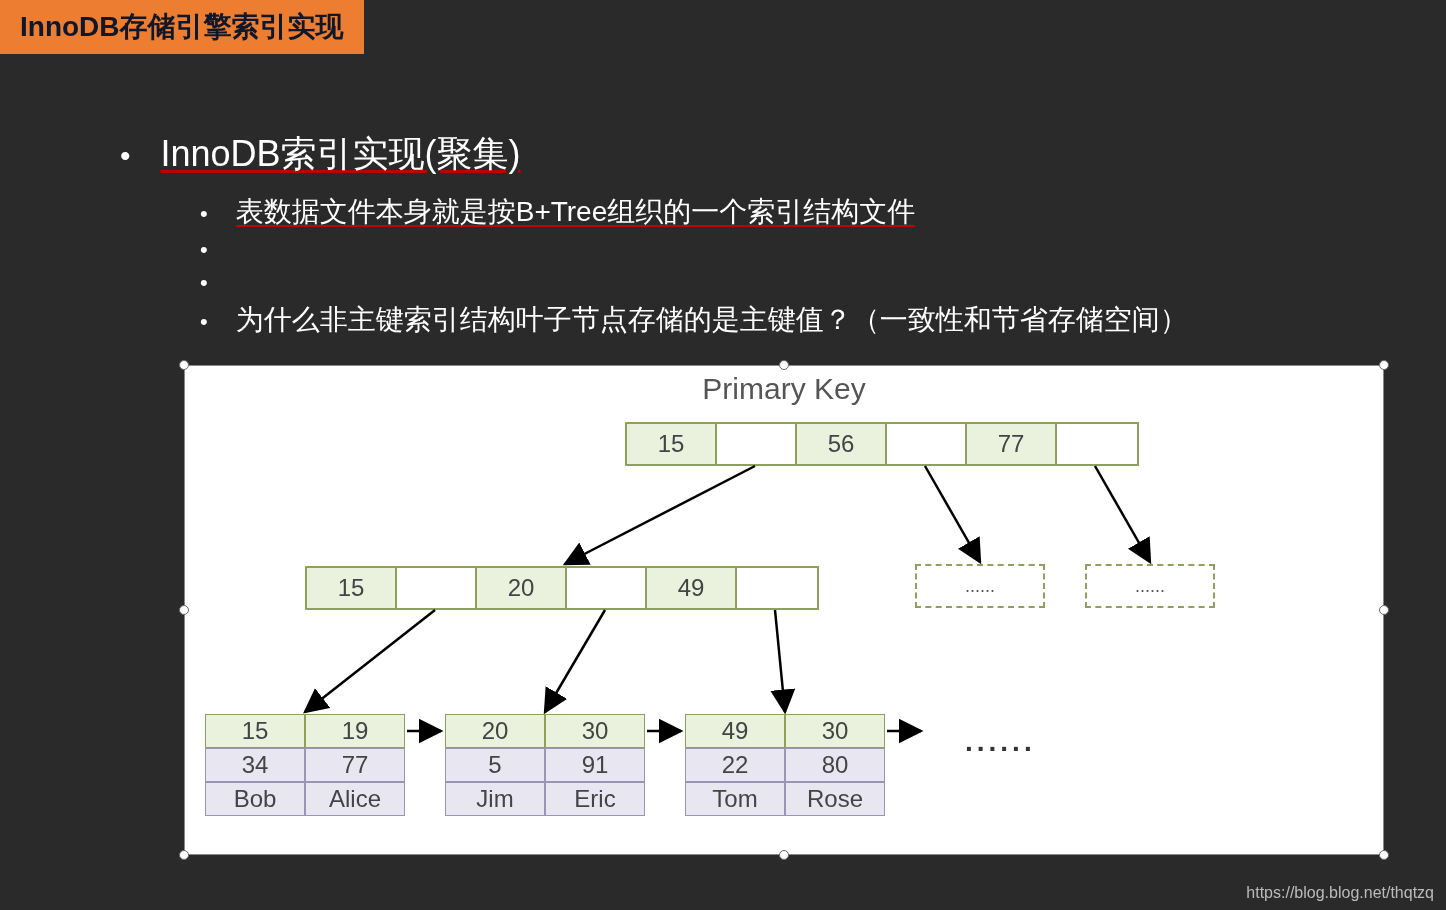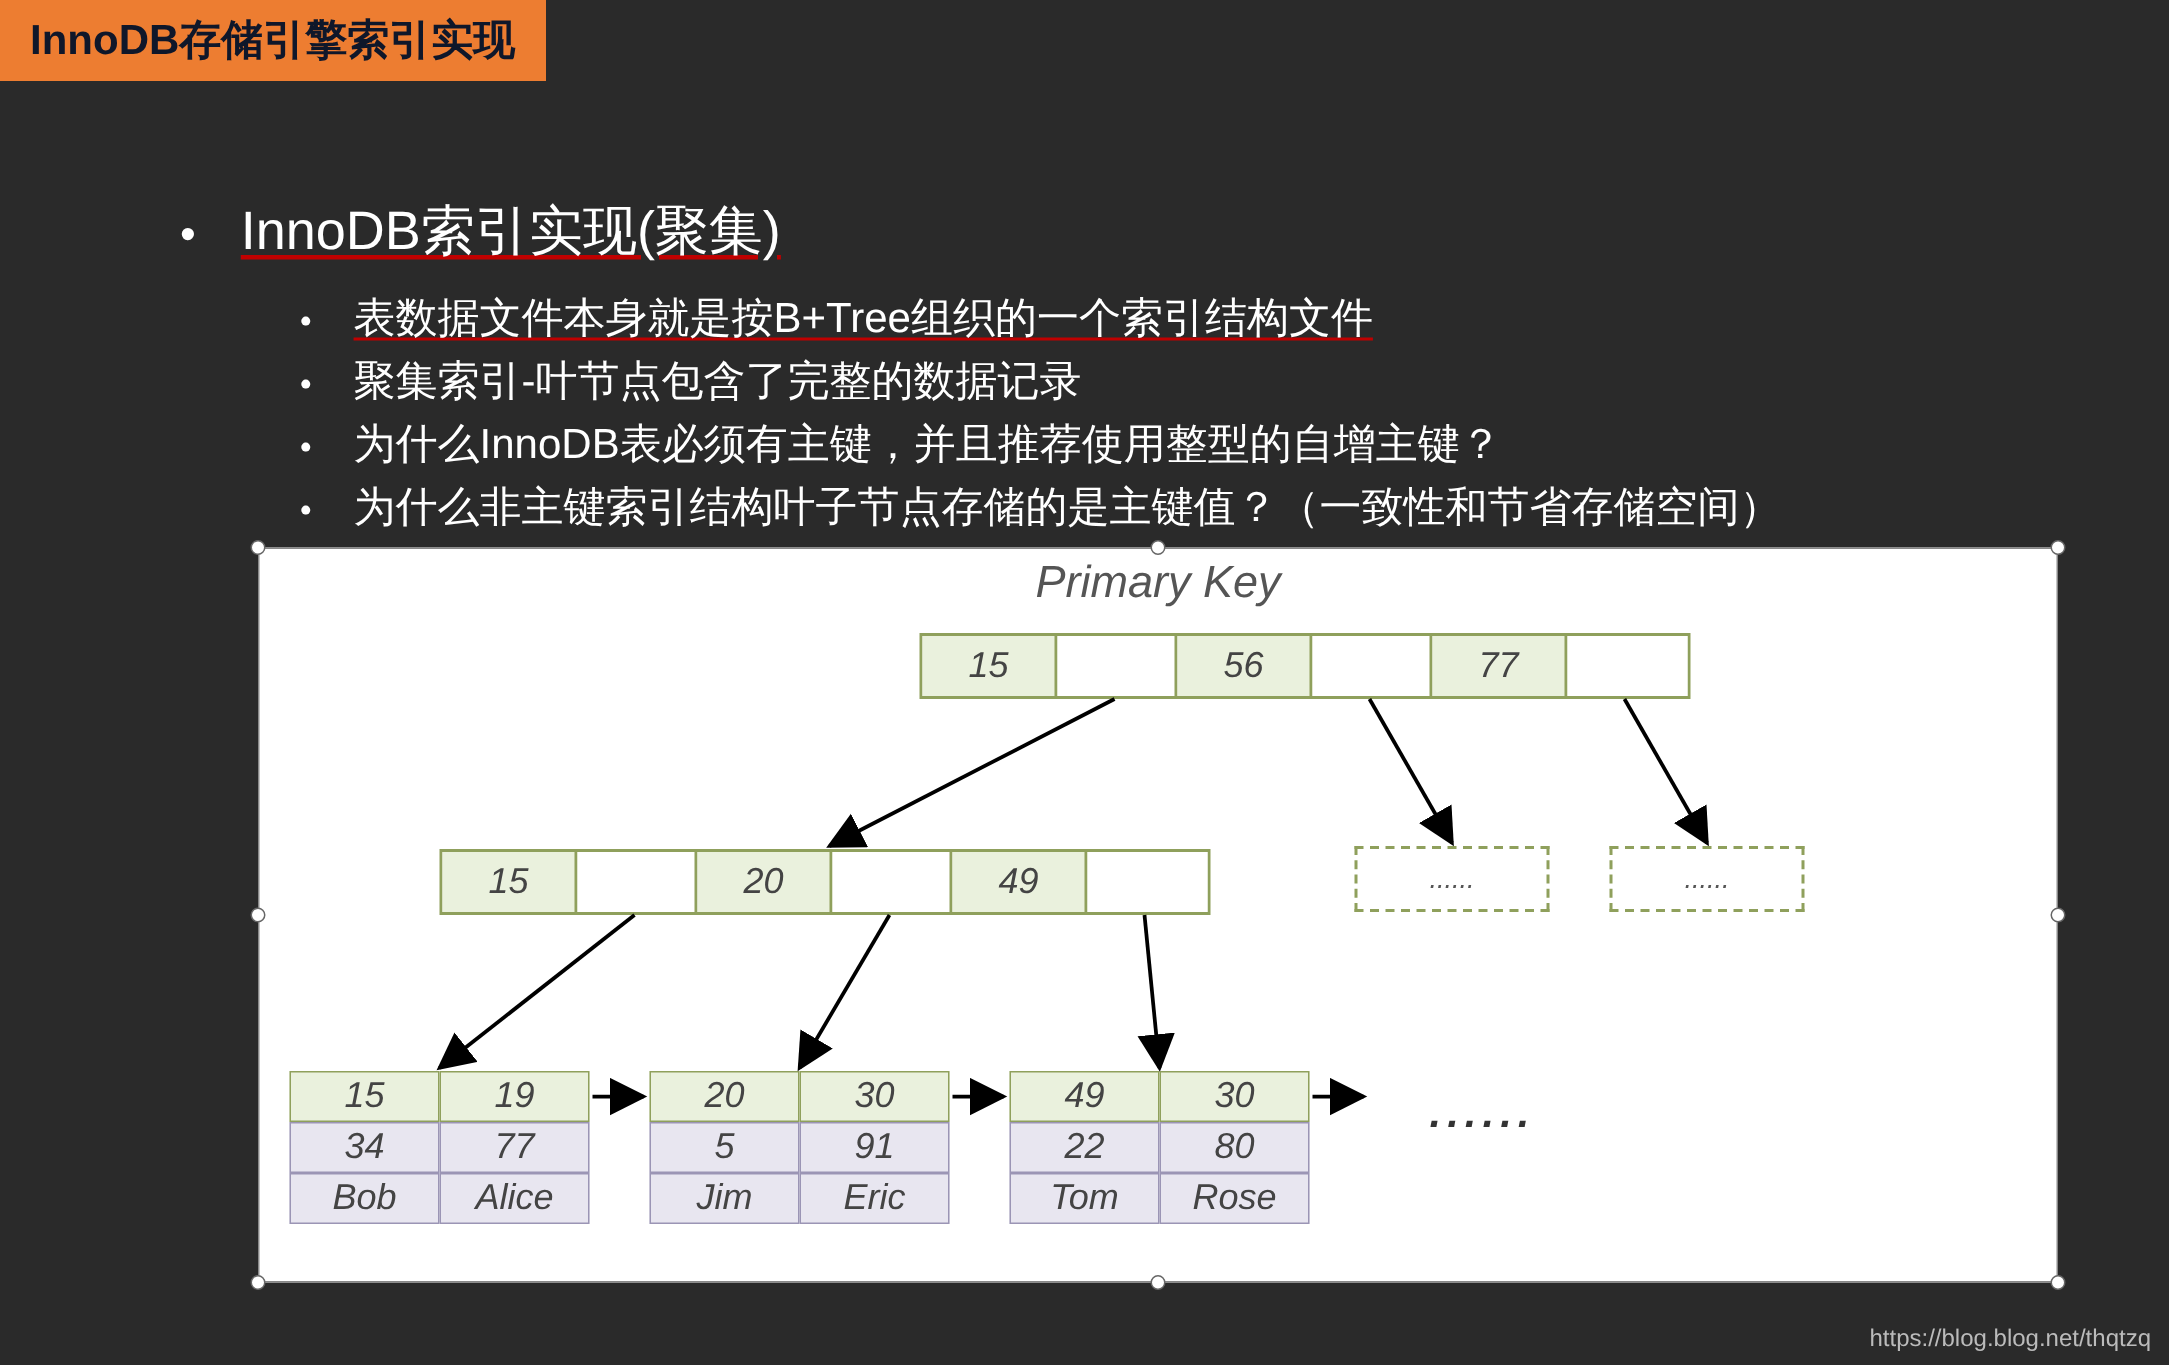--- a/index.html
+++ b/index.html
@@ -44,26 +44,25 @@
   .underline-red {
     text-decoration: underline;
     text-decoration-color: #c00000;
     text-decoration-style: solid;
     text-underline-offset: 4px;
   }
   
   .diagram-wrap {
     position: absolute;
     top: 365px;
-    left: 172px;
+    left: 184px;
     width: 1200px;
     height: 490px;
     background: #fff;
     border: 1px solid #888;
-    font-style: italic;
   }
   .sel-handle {
     position: absolute;
     width: 10px; height: 10px;
     background: #fff; border: 1px solid #666; border-radius: 50%;
   }
   .diagram-title {
     position: absolute;
     top: 6px; left: 0; right: 0;
     text-align: center;
@@ -135,25 +134,23 @@
     <span class="dot">•</span>
     <span class="underline-red">InnoDB索引实现(聚集)</span>
   </div>
   <div class="sub-bullets">
     <div class="sub-bullet">
       <span class="dot">•</span>
       <span class="underline-red">表数据文件本身就是按B+Tree组织的一个索引结构文件</span>
     </div>
     <div class="sub-bullet">
       <span class="dot">•</span>
-      <span>聚集索引-叶节点包含了完整的数据记录</span>
-    </div>
-    <div class="sub-bullet">
-      <span class="dot">•</span>
-      <span>为什么InnoDB表必须有主键，并且推荐使用整型的自增主键？</span>
+    </div>
+    <div class="sub-bullet">
+      <span class="dot">•</span>
     </div>
     <div class="sub-bullet">
       <span class="dot">•</span>
       <span>为什么非主键索引结构叶子节点存储的是主键值？（一致性和节省存储空间）</span>
     </div>
   </div>
 </div>
 
 
 <div class="diagram-wrap">

